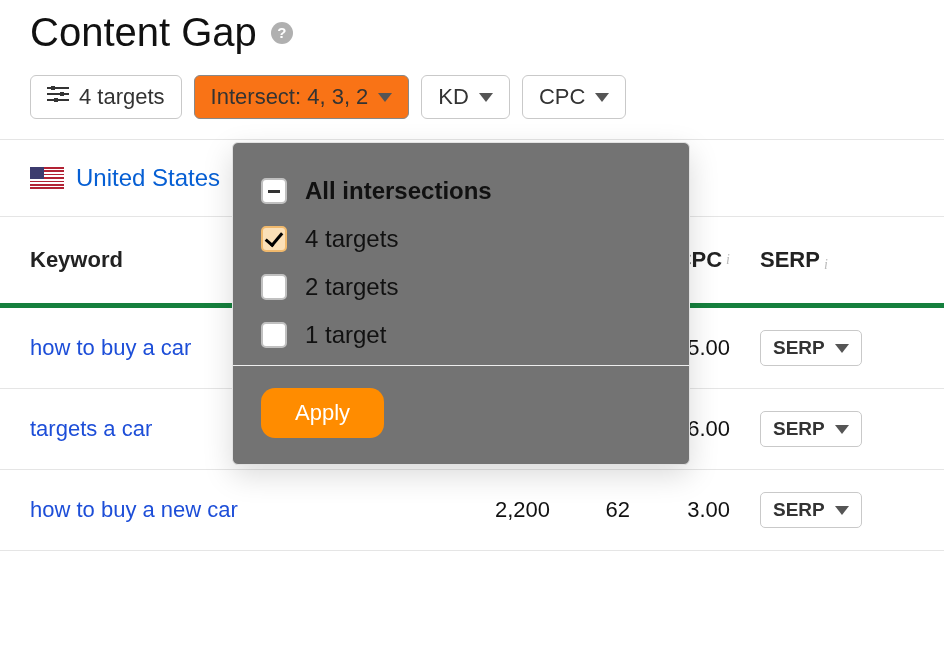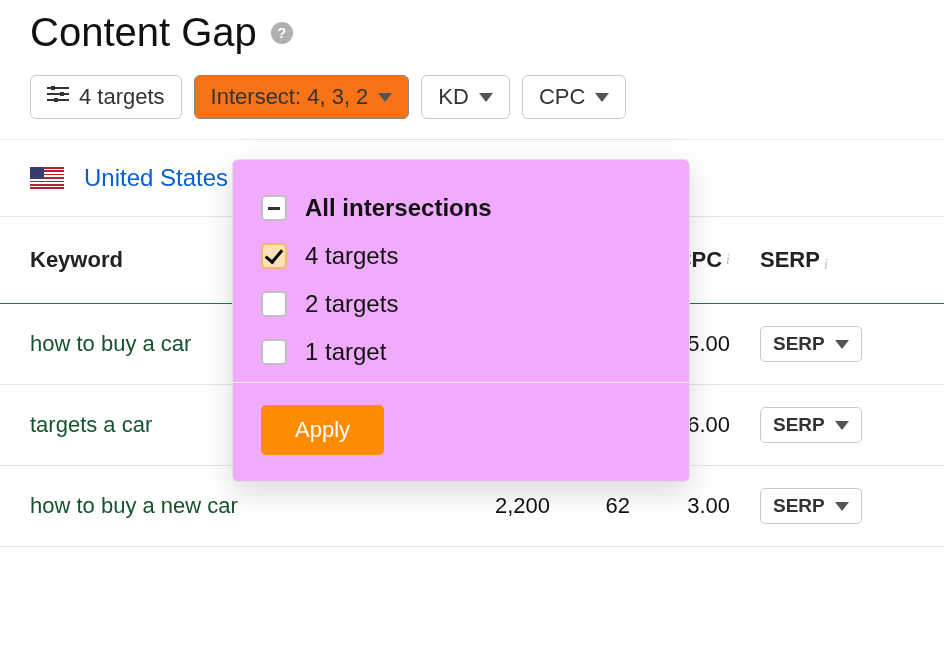--- a/index.html
+++ b/index.html
@@ -67,21 +67,21 @@
     display: inline-block;
   }
   .content-area {
     border-top: 1px solid #e5e5e5;
   }
   .country-row {
     padding: 24px 30px;
     border-bottom: 1px solid #e5e5e5;
     display: flex;
     align-items: center;
-    gap: 20px;
+    gap: 12px;
   }
   .flag {
     width: 34px; height: 22px;
     background: linear-gradient(to bottom,
       #b22234 0%, #b22234 7.7%, #fff 7.7%, #fff 15.4%,
       #b22234 15.4%, #b22234 23%, #fff 23%, #fff 30.8%,
       #b22234 30.8%, #b22234 38.5%, #fff 38.5%, #fff 46.1%,
       #b22234 46.1%, #b22234 53.8%, #fff 53.8%, #fff 61.5%,
       #b22234 61.5%, #b22234 69.2%, #fff 69.2%, #fff 76.9%,
       #b22234 76.9%, #b22234 84.6%, #fff 84.6%, #fff 92.3%,
@@ -94,21 +94,21 @@
     width: 14px; height: 12px;
     background: #3c3b6e;
   }
   .country-link {
     color: #065fd4;
     font-size: 24px;
   }
   .table-head {
     display: flex;
     padding: 30px 36px 30px 30px;
-    border-bottom: 1px solid #15803d;
+    border-bottom: 5px solid #15803d;
     color: #222;
     font-weight: 600;
     font-size: 22px;
   }
   .col-keyword { flex: 0 0 400px; }
   .col-vol { flex: 0 0 120px; text-align: right; }
   .col-kd { flex: 0 0 80px; text-align: right; }
   .col-cpc { flex: 0 0 100px; text-align: right; display:flex; align-items:center; justify-content:flex-end; gap:4px;}
   .col-serp { flex: 0 0 140px; padding-left:30px; display:flex; align-items:flex-end; gap:4px;}
   .info-i {
@@ -118,41 +118,41 @@
     font-style: italic;
     font-family: Georgia, serif;
   }
   .table-row {
     display: flex;
     align-items: center;
     padding: 22px 30px;
     border-bottom: 1px solid #e5e5e5;
     font-size: 22px;
   }
-  .kw-link { color: #14532d; }
+  .kw-link { color: #1d4ed8; }
   .serp-btn {
     display: inline-flex;
     align-items: center;
     gap: 10px;
     border: 1px solid #c9c9c9;
     border-radius: 5px;
     background: #fff;
     padding: 6px 12px;
     font-size: 19px;
     font-weight: 700;
     color: #333;
     cursor: pointer;
   }
   
   .popup {
     position: absolute;
     left: 232px;
-    top: 159px;
+    top: 142px;
     width: 458px;
-    background: #f0abfc;
+    background: #737373;
     border: 1px solid #e2e2e2;
     border-radius: 6px;
     box-shadow: 0 10px 30px rgba(0,0,0,0.15);
     z-index: 10;
   }
   .popup-body {
     padding: 24px 28px 6px 28px;
   }
   .popup-row {
     display: flex;
@@ -196,21 +196,21 @@
     transform: rotate(40deg);
   }
   .popup-footer {
     border-top: 1px solid #eee;
     padding: 22px 28px 26px 28px;
   }
   .apply-btn {
     background: #ff8c00;
     color: #fff;
     border: none;
-    border-radius: 5px;
+    border-radius: 14px;
     padding: 12px 34px;
     font-size: 22px;
     cursor: pointer;
   }
 </style>
 </head>
 <body>
 
 <div class="header">
   <h1 class="page-title">Content Gap</h1>

